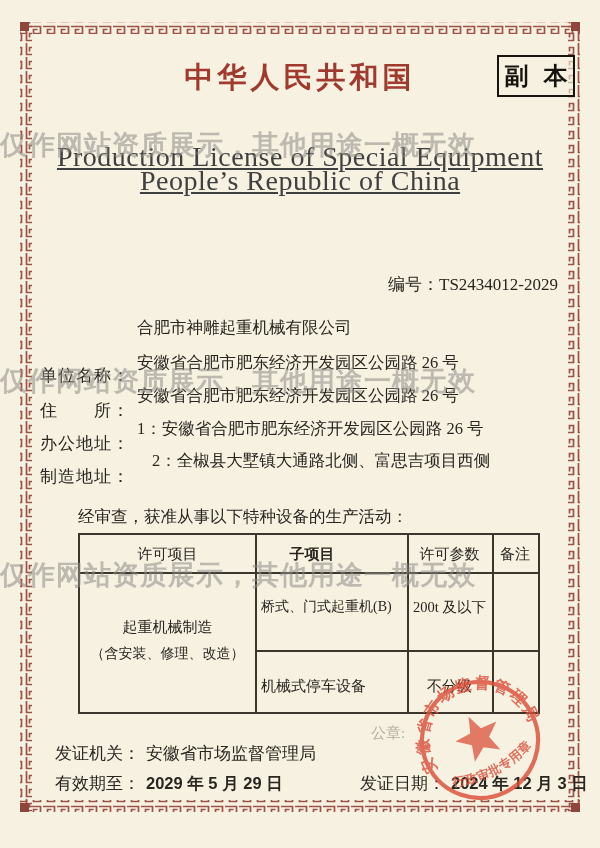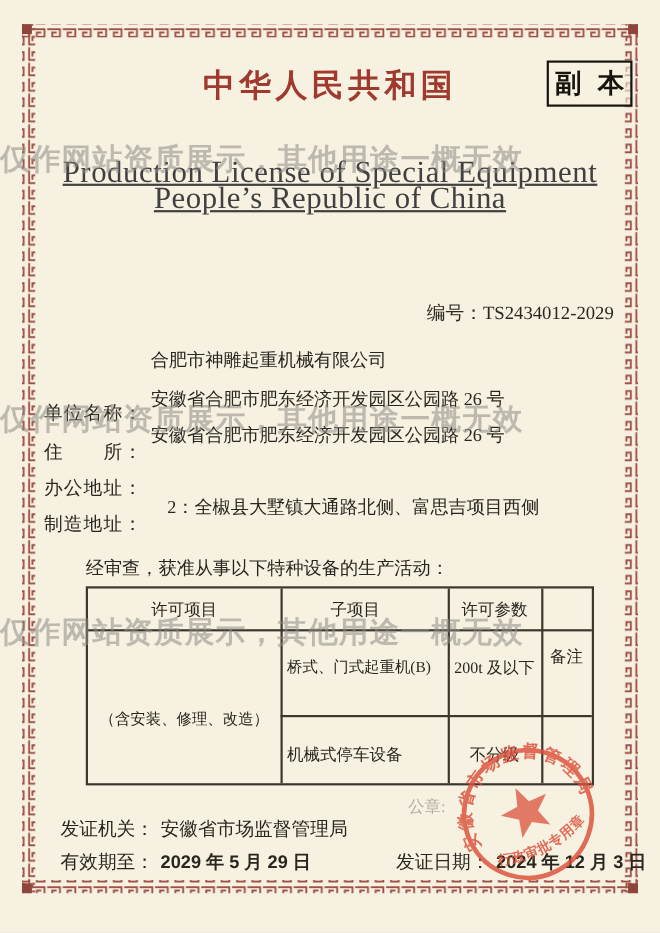--- a/index.html
+++ b/index.html
@@ -93,38 +93,40 @@
   <div class="abs field-label" style="top:316px;">单位名称：</div>
   <div class="abs field-value" style="top:317px;">合肥市神雕起重机械有限公司</div>
 
   <div class="abs field-label" style="top:351px;text-align:right;">住　　所：</div>
   <div class="abs field-value" style="top:352px;">安徽省合肥市肥东经济开发园区公园路 26 号</div>
 
   <div class="abs field-label" style="top:384px;">办公地址：</div>
   <div class="abs field-value" style="top:385px;">安徽省合肥市肥东经济开发园区公园路 26 号</div>
 
   <div class="abs field-label" style="top:417px;">制造地址：</div>
+  <div class="abs field-value" style="top:418px;">1：安徽省合肥市肥东经济开发园区公园路 26 号</div>
 
   <div class="abs field-value" style="top:450px;left:152px;">2：全椒县大墅镇大通路北侧、富思吉项目西侧</div>
 
   <div class="abs intro">经审查，获准从事以下特种设备的生产活动：</div>
 
   <div class="abs cert-table">
 
     <div class="vline" style="left:175px;top:0;width:1.8px;height:177px;"></div>
     <div class="vline" style="left:327px;top:0;width:1.8px;height:177px;"></div>
     <div class="vline" style="left:412px;top:0;width:1.8px;height:177px;"></div>
     <div class="hline" style="left:0;top:37px;width:458px;height:1.8px;"></div>
     <div class="hline" style="left:175px;top:115px;width:283px;height:1.8px;"></div>
 
     <div class="cell centered" style="left:0;top:10px;width:175px;">许可项目</div>
-    <div class="cell centered" style="left:175px;top:10px;width:136px;">子项目</div>
+    <div class="cell centered" style="left:164px;top:10px;width:136px;font-weight:bold;">子项目</div>
     <div class="cell centered" style="left:327px;top:10px;width:85px;">许可参数</div>
-    <div class="cell centered" style="left:412px;top:10px;width:46px;margin-top:43px;">备注</div>
+    <div class="cell centered" style="left:412px;top:10px;width:46px;">备注</div>
 
+    <div class="cell centered" style="left:0;top:83px;width:175px;font-size:15px;">起重机械制造</div>
     <div class="cell centered" style="left:-8px;top:110px;width:191px;font-size:14px;">（含安装、修理、改造）</div>
 
     <div class="cell" style="left:181px;top:63px;font-size:14px;">桥式、门式起重机(B)</div>
     <div class="cell centered" style="left:325px;top:63px;width:89px;font-size:14.5px;">200t 及以下</div>
     <div class="cell" style="left:420px;top:63px;width:38px;"></div>
 
     <div class="cell" style="left:181px;top:142px;font-size:15px;">机械式停车设备</div>
     <div class="cell centered" style="left:327px;top:142px;width:85px;font-size:15px;">不分级</div>
     <div class="cell" style="left:420px;top:142px;width:38px;"></div>
   </div>

